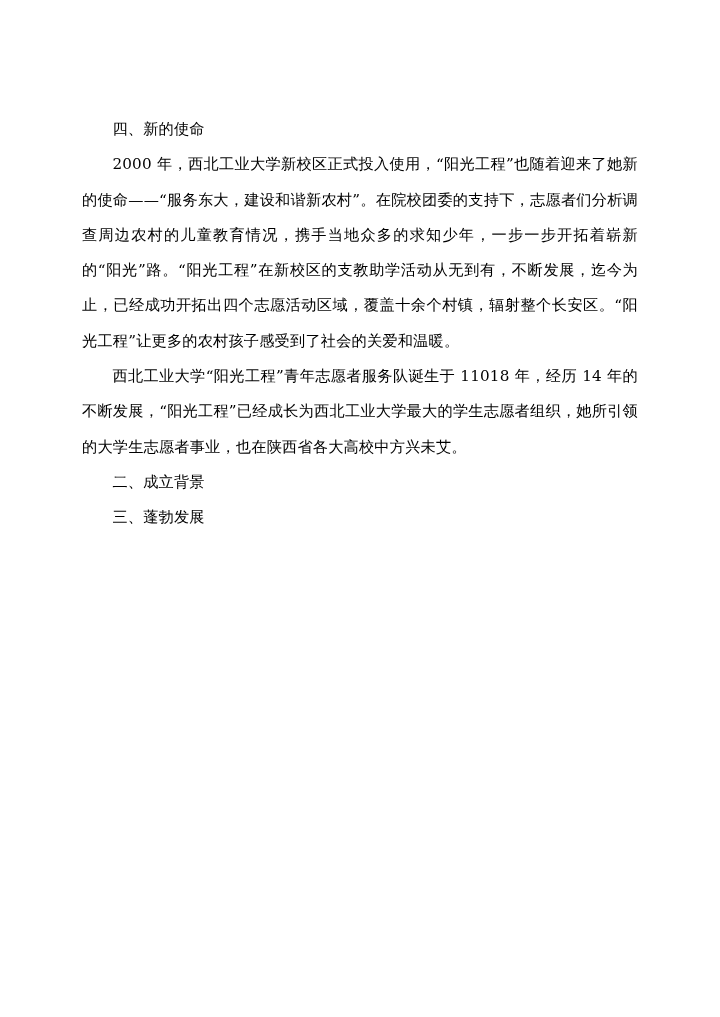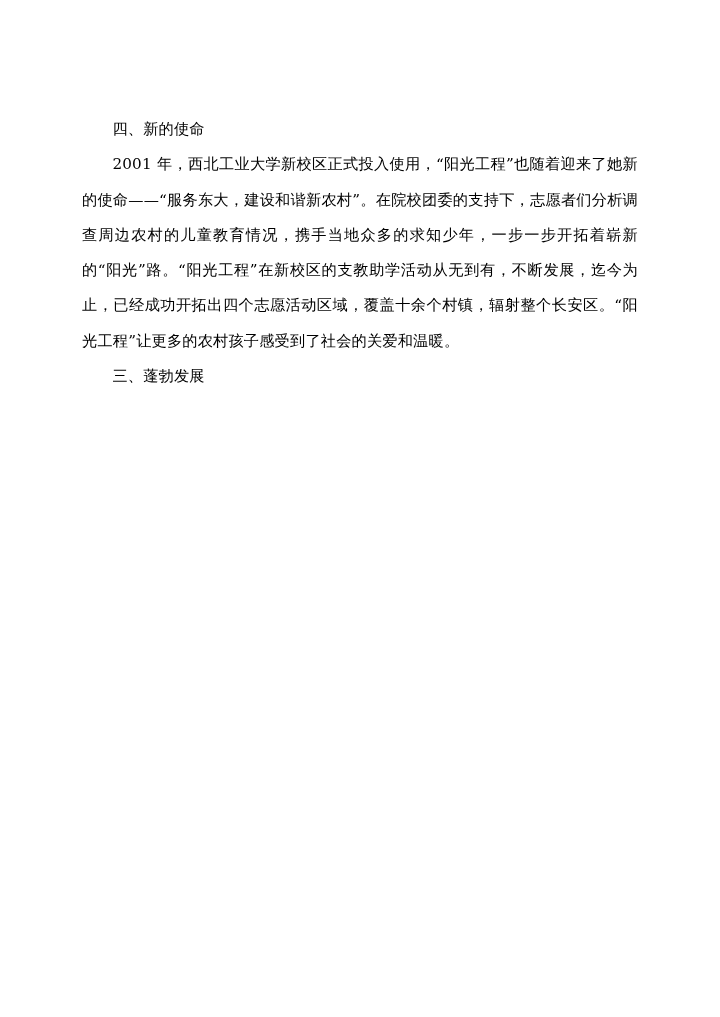--- a/index.html
+++ b/index.html
@@ -44,23 +44,25 @@
   }
 </style>
 </head>
 <body>
 
 <div id="page">
   <div class="doc-body">
 
     <p class="heading">四、新的使命</p>
 
-    <p class="para">2001 年，西北工业大学新校区正式投入使用，“阳光工程”也随着迎来了她新的使命——“服务东大，建设和谐新农村”。在院校团委的支持下，志愿者们分析调查周边农村的儿童教育情况，携手当地众多的求知少年，一步一步开拓着崭新的“阳光”路。“阳光工程”在新校区的支教助学活动从无到有，不断发展，迄今为止，已经成功开拓出四个志愿活动区域，覆盖十余个村镇，辐射整个长安区。“阳光工程”让更多的农村孩子感受到了社会的关爱和温暖。</p>
+    <p class="para">2000 年，西北工业大学新校区正式投入使用，“阳光工程”也随着迎来了她新的使命——“服务东大，建设和谐新农村”。在院校团委的支持下，志愿者们分析调查周边农村的儿童教育情况，携手当地众多的求知少年，一步一步开拓着崭新的“阳光”路。“阳光工程”在新校区的支教助学活动从无到有，不断发展，迄今为止，已经成功开拓出四个志愿活动区域，覆盖十余个村镇，辐射整个长安区。“阳光工程”让更多的农村孩子感受到了社会的关爱和温暖。</p>
 
 
 
+    <p class="para">西北工业大学“阳光工程”青年志愿者服务队诞生于 11018 年，经历 14 年的不断发展，“阳光工程”已经成长为西北工业大学最大的学生志愿者组织，她所引领的大学生志愿者事业，也在陕西省各大高校中方兴未艾。</p>
 
+    <p class="heading">二、成立背景</p>
 
 
     <p class="heading">三、蓬勃发展</p>
 
   </div>
 </div>
 
 </body></html>

